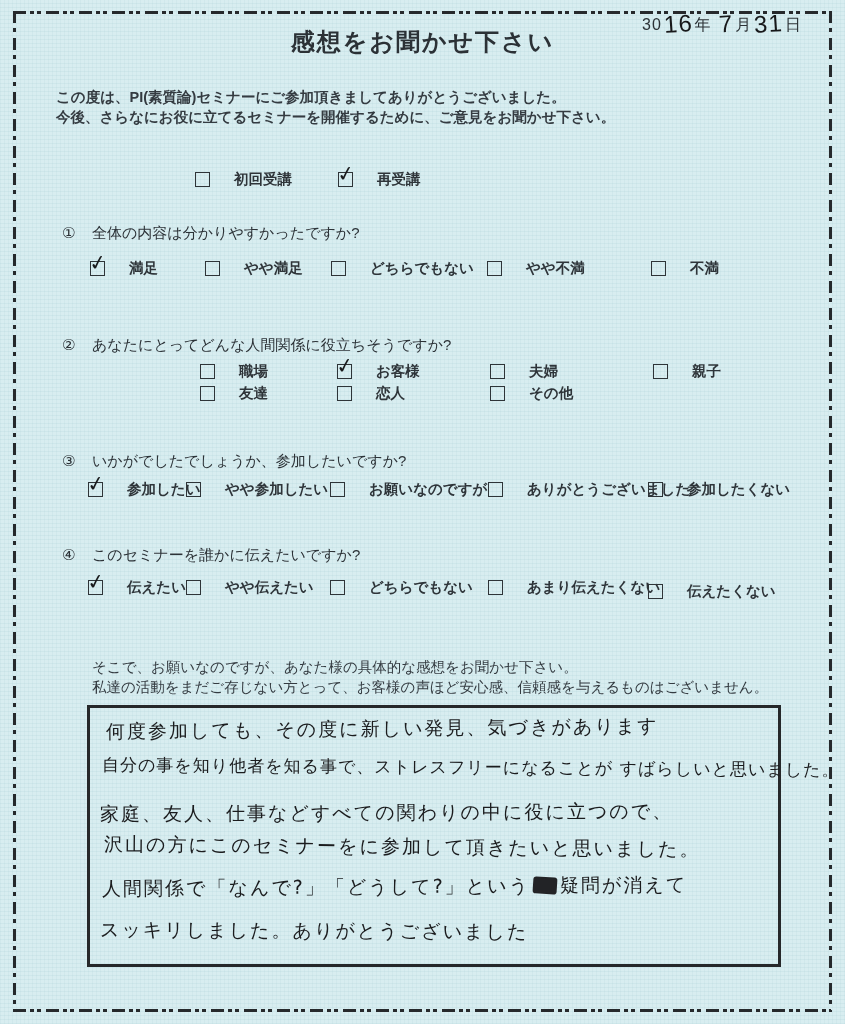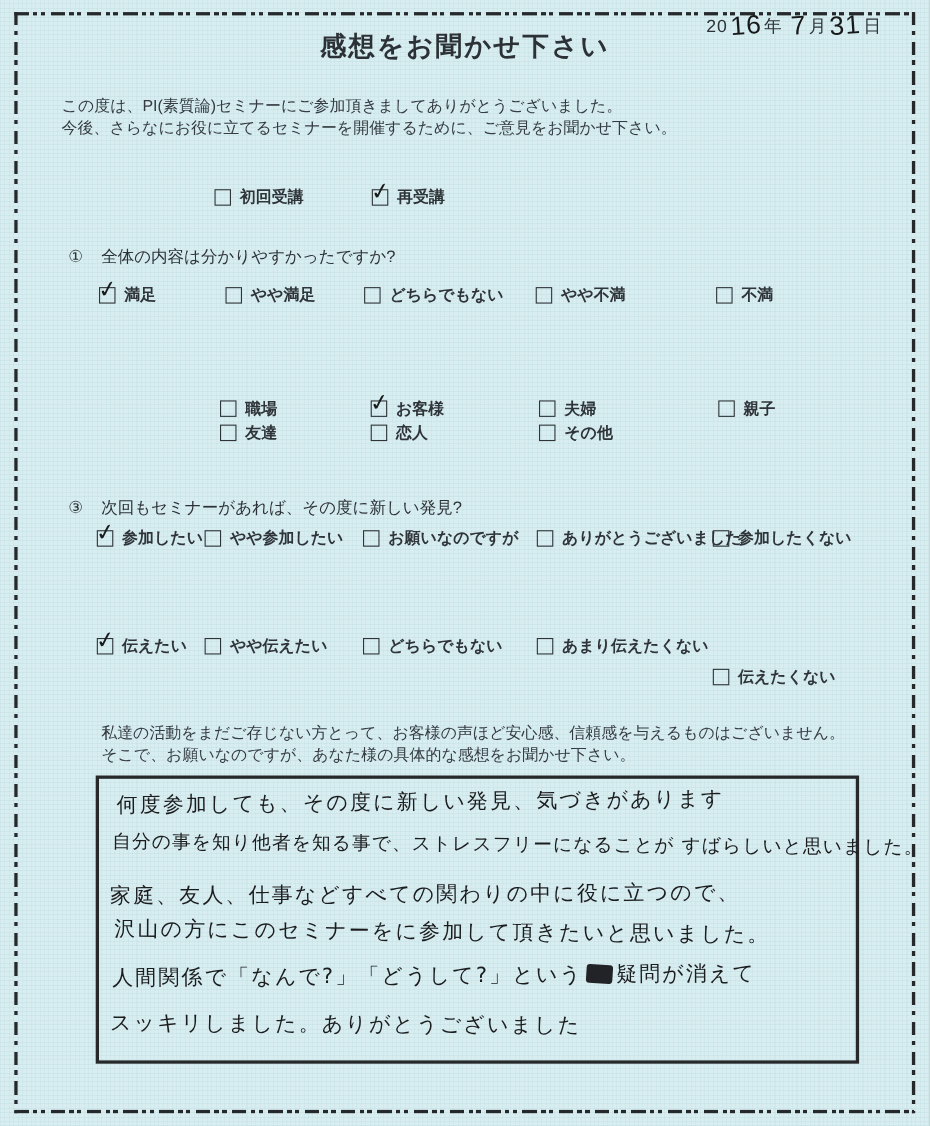--- a/index.html
+++ b/index.html
@@ -25,25 +25,25 @@
 
   
   .date{position:absolute;top:10px;left:642px;white-space:nowrap;font-size:16px;letter-spacing:1px;color:#2c3236;}
   .date .hand{display:inline-block;font-size:24px;line-height:1;position:relative;top:2px;color:#17181a;transform:rotate(-4deg);margin:0 2px;}
 
   
   .title{position:absolute;top:26px;left:0;width:100%;text-align:center;
     font-size:24px;font-weight:700;letter-spacing:2px;color:#2b3136;}
 
   
-  .intro{position:absolute;top:88px;left:56px;font-size:14.5px;line-height:19.5px;font-weight:400;}
+  .intro{position:absolute;top:88px;left:56px;font-size:14.5px;line-height:19.5px;font-weight:700;}
   .closing{position:absolute;top:657px;left:92px;font-size:14.5px;line-height:20px;font-weight:500;}
 
   
-  .opt{position:absolute;display:flex;align-items:center;white-space:nowrap;cursor:default;}
+  .opt{position:absolute;display:flex;align-items:center;white-space:nowrap;cursor:default;gap:16px;}
   .box{position:relative;width:13px;height:13px;border:1.7px solid #2e3438;margin-right:8px;flex:0 0 auto;background:transparent;}
   .tick{display:none;position:absolute;left:-2px;top:-11px;font-size:21px;font-weight:700;color:#191a1c;transform:rotate(-9deg);font-family:"DejaVu Sans",sans-serif;}
   .opt.checked .tick{display:block;}
   .olabel{font-size:14.5px;font-weight:600;color:#2e3439;}
 
   
   .qhead{position:absolute;font-size:15px;font-weight:400;color:#2c3237;white-space:nowrap;}
   .qnum{display:inline-block;width:30px;}
 
   
@@ -56,21 +56,21 @@
 <body>
 
 <div class="page">
 
   <div class="b-h b-top"></div>
   <div class="b-h b-bottom"></div>
   <div class="b-v b-left"></div>
   <div class="b-v b-right"></div>
 
   <div class="date">
-    <span>20</span><span class="hand">16</span><span>年</span>
+    <span>30</span><span class="hand">16</span><span>年</span>
     <span class="hand">7</span><span>月</span><span class="hand">31</span><span>日</span>
   </div>
 
   <div class="title">感想をお聞かせ下さい</div>
 
   <div class="intro">
     <div>この度は、PI(素質論)セミナーにご参加頂きましてありがとうございました。</div>
     <div>今後、さらなにお役に立てるセミナーを開催するために、ご意見をお聞かせ下さい。</div>
   </div>
 
@@ -104,20 +104,23 @@
   </div>
   <div class="opt" style="left:487px;top:259px">
     <span class="box"></span>
     <span class="olabel">やや不満</span>
   </div>
   <div class="opt" style="left:651px;top:259px">
     <span class="box"></span>
     <span class="olabel">不満</span>
   </div>
 
+  <div class="qhead" style="left:62px;top:336px">
+    <span class="qnum">②</span><span>あなたにとってどんな人間関係に役立ちそうですか?</span>
+  </div>
   <div class="opt" style="left:200px;top:362px">
     <span class="box"></span>
     <span class="olabel">職場</span>
   </div>
   <div class="opt checked" style="left:337px;top:362px">
     <span class="box">
         <span class="tick">✓</span>
       </span>
     <span class="olabel">お客様</span>
   </div>
@@ -136,21 +139,21 @@
   <div class="opt" style="left:337px;top:384px">
     <span class="box"></span>
     <span class="olabel">恋人</span>
   </div>
   <div class="opt" style="left:490px;top:384px">
     <span class="box"></span>
     <span class="olabel">その他</span>
   </div>
 
   <div class="qhead" style="left:62px;top:452px">
-    <span class="qnum">③</span><span>次回もセミナーがあれば、その度に新しい発見?</span>
+    <span class="qnum">③</span><span>いかがでしたでしょうか、参加したいですか?</span>
   </div>
   <div class="opt checked" style="left:88px;top:480px">
     <span class="box">
         <span class="tick">✓</span>
       </span>
     <span class="olabel">参加したい</span>
   </div>
   <div class="opt" style="left:186px;top:480px">
     <span class="box"></span>
     <span class="olabel">やや参加したい</span>
@@ -161,46 +164,49 @@
   </div>
   <div class="opt" style="left:488px;top:480px">
     <span class="box"></span>
     <span class="olabel">ありがとうございました</span>
   </div>
   <div class="opt" style="left:648px;top:480px">
     <span class="box"></span>
     <span class="olabel">参加したくない</span>
   </div>
 
+  <div class="qhead" style="left:62px;top:546px">
+    <span class="qnum">④</span><span>このセミナーを誰かに伝えたいですか?</span>
+  </div>
   <div class="opt checked" style="left:88px;top:578px">
     <span class="box">
         <span class="tick">✓</span>
       </span>
     <span class="olabel">伝えたい</span>
   </div>
   <div class="opt" style="left:186px;top:578px">
     <span class="box"></span>
     <span class="olabel">やや伝えたい</span>
   </div>
   <div class="opt" style="left:330px;top:578px">
     <span class="box"></span>
     <span class="olabel">どちらでもない</span>
   </div>
   <div class="opt" style="left:488px;top:578px">
     <span class="box"></span>
     <span class="olabel">あまり伝えたくない</span>
   </div>
-  <div class="opt" style="left:648px;top:606px">
+  <div class="opt" style="left:648px;top:582px">
     <span class="box"></span>
     <span class="olabel">伝えたくない</span>
   </div>
 
   <div class="closing">
+    <div>そこで、お願いなのですが、あなた様の具体的な感想をお聞かせ下さい。</div>
     <div>私達の活動をまだご存じない方とって、お客様の声ほど安心感、信頼感を与えるものはございません。</div>
-    <div>そこで、お願いなのですが、あなた様の具体的な感想をお聞かせ下さい。</div>
   </div>
 
   <div class="comment-box">
     <div class="hline" style="left:16px;top:8px;transform:rotate(-0.6deg)">何度参加しても、その度に新しい発見、気づきがあります</div>
     <div class="hline" style="left:12px;top:48px;transform:rotate(0.4deg);font-size:17px;letter-spacing:1px">自分の事を知り他者を知る事で、ストレスフリーになることが すばらしいと思いました。</div>
     <div class="hline" style="left:10px;top:92px;transform:rotate(-0.3deg)">家庭、友人、仕事などすべての関わりの中に役に立つので、</div>
     <div class="hline" style="left:14px;top:126px;transform:rotate(0.5deg)">沢山の方にこのセミナーをに参加して頂きたいと思いました。</div>
     <div class="hline" style="left:12px;top:166px;transform:rotate(-0.4deg)">
       <span>人間関係で「なんで?」「どうして?」という</span><span class="scribble"></span><span>疑問が消えて</span>
     </div>

